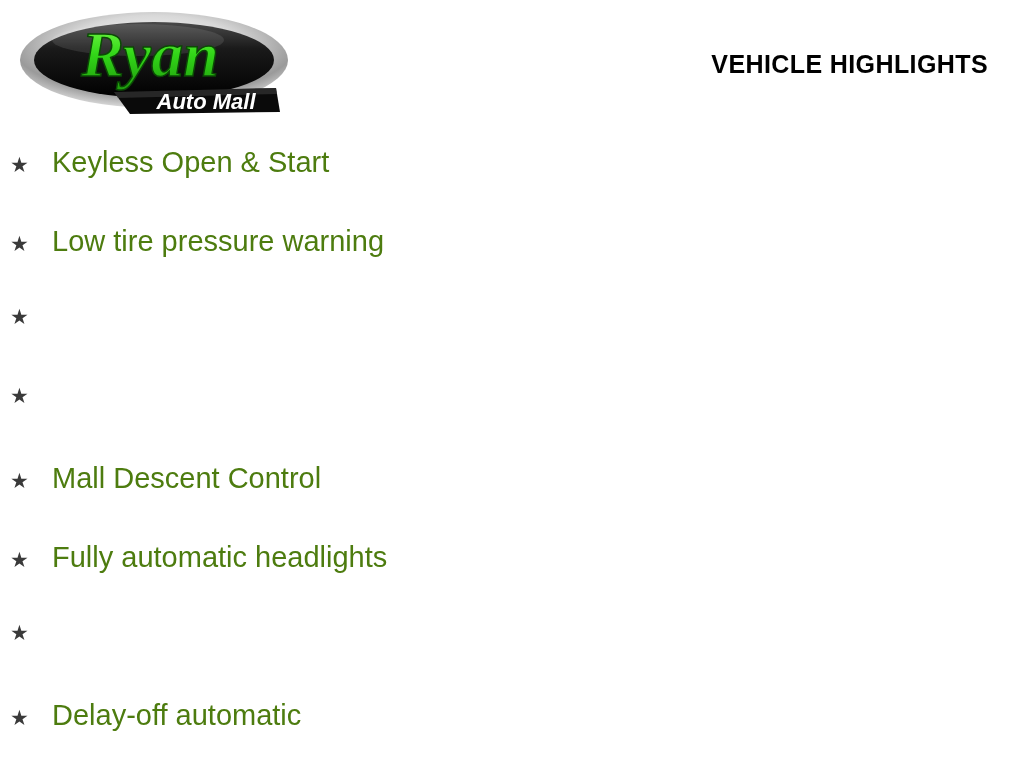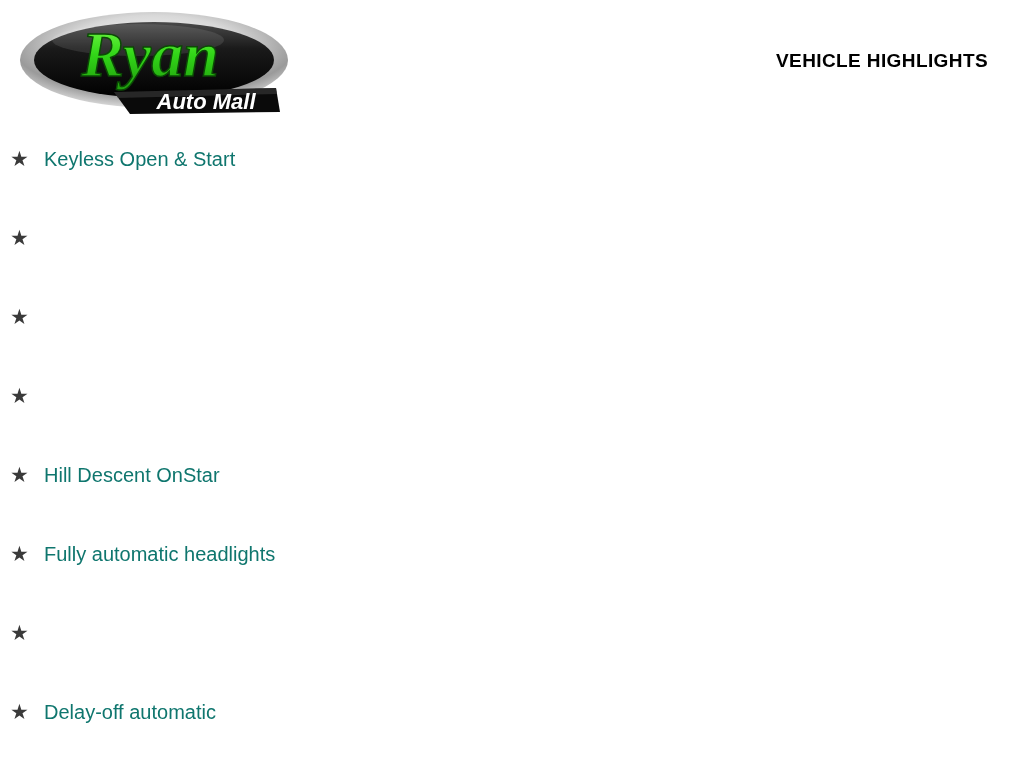--- a/index.html
+++ b/index.html
@@ -41,21 +41,21 @@
   }
 
   .logo svg {
     display: block;
   }
 
   .header-title {
     position: absolute;
     right: 36px;
     top: 50px;
-    font-size: 19px;
+    font-size: 25px;
     font-weight: bold;
     letter-spacing: 0.4px;
     color: #000000;
     white-space: nowrap;
   }
 
   
   .highlights {
     position: absolute;
     top: 148px;
@@ -73,24 +73,25 @@
   .bullet-star {
     width: 34px;
     flex: 0 0 34px;
     font-size: 21px;
     line-height: 1;
     color: #3a3a3a;
     text-align: left;
   }
 
   .highlight-label {
-    font-size: 20px;
-    color: #0f766e;
+    font-size: 29px;
+    color: #4d7c0f;
     line-height: 1;
     white-space: nowrap;
+    margin-left: 8px;
   }
 </style>
 </head>
 <body>
 
 <div class="page">
 
   <div class="header">
 
     <div class="logo">
@@ -134,33 +135,34 @@
 
   <div class="highlights">
 
     <div class="highlight-item">
       <span class="bullet-star">★</span>
       <span class="highlight-label">Keyless Open &amp; Start</span>
     </div>
 
     <div class="highlight-item">
       <span class="bullet-star">★</span>
+      <span class="highlight-label">Low tire pressure warning</span>
     </div>
 
     <div class="highlight-item">
       <span class="bullet-star">★</span>
     </div>
 
     <div class="highlight-item">
       <span class="bullet-star">★</span>
     </div>
 
     <div class="highlight-item">
       <span class="bullet-star">★</span>
-      <span class="highlight-label">Hill Descent OnStar</span>
+      <span class="highlight-label">Mall Descent Control</span>
     </div>
 
     <div class="highlight-item">
       <span class="bullet-star">★</span>
       <span class="highlight-label">Fully automatic headlights</span>
     </div>
 
     <div class="highlight-item">
       <span class="bullet-star">★</span>
     </div>

